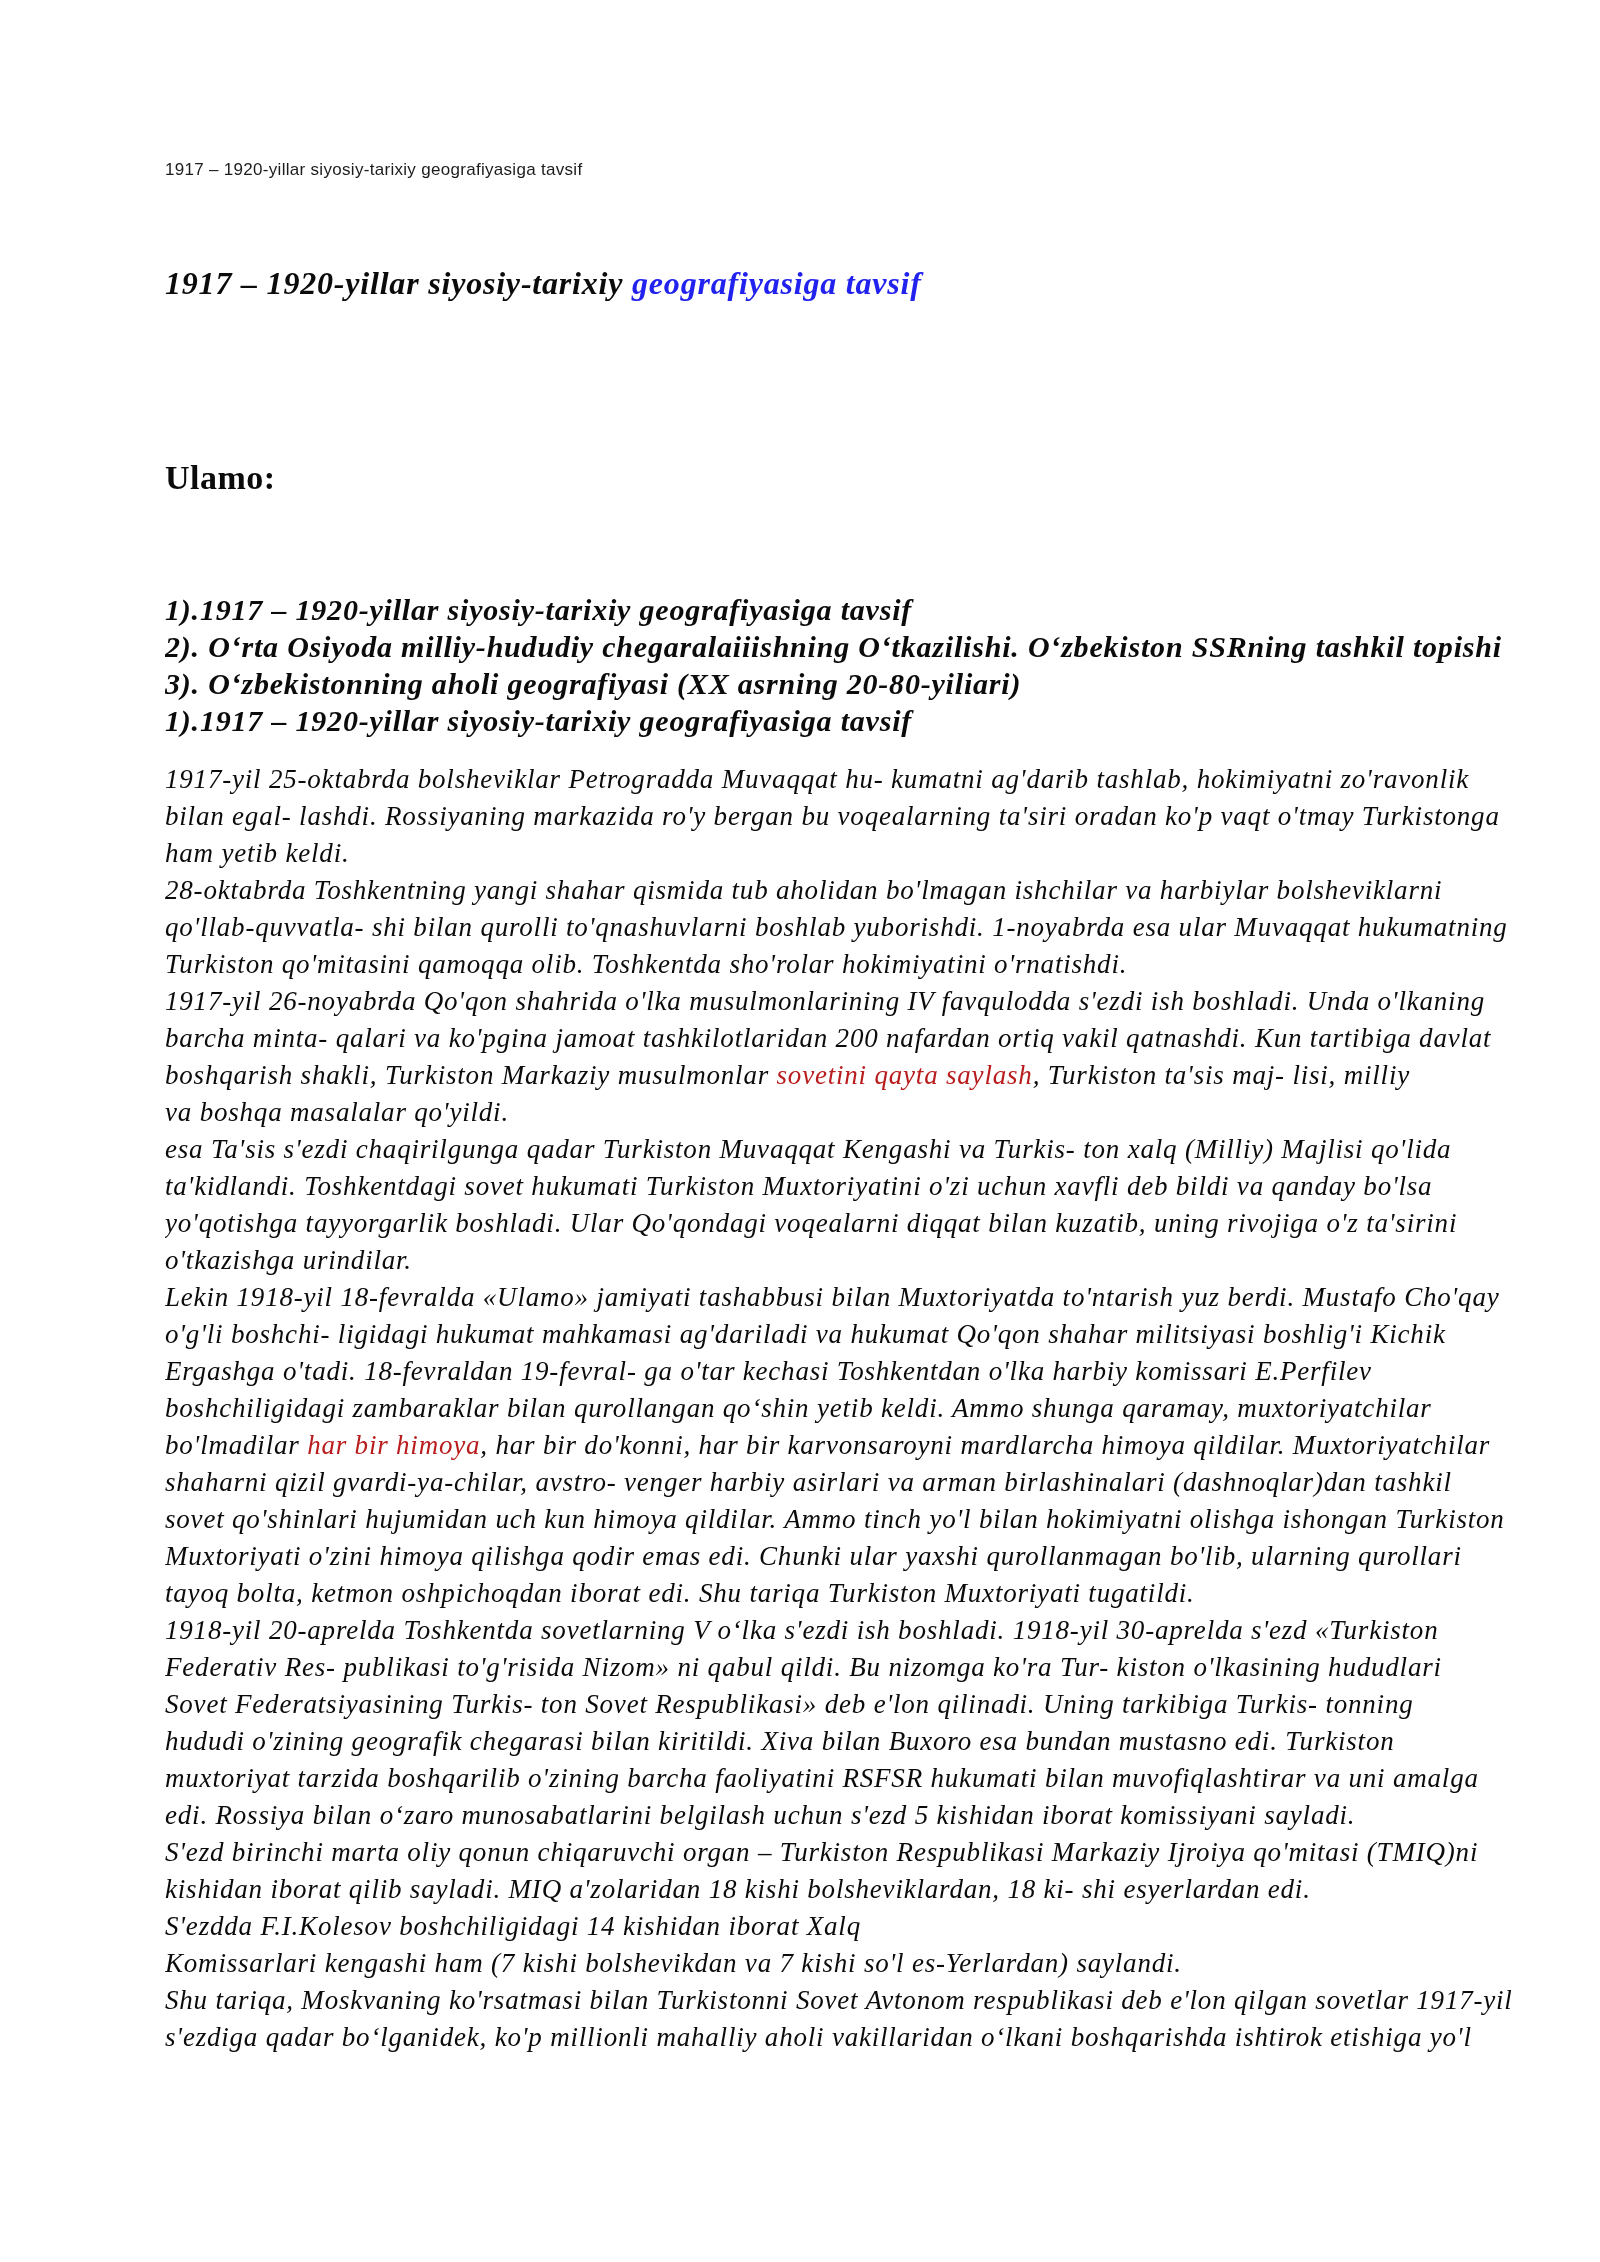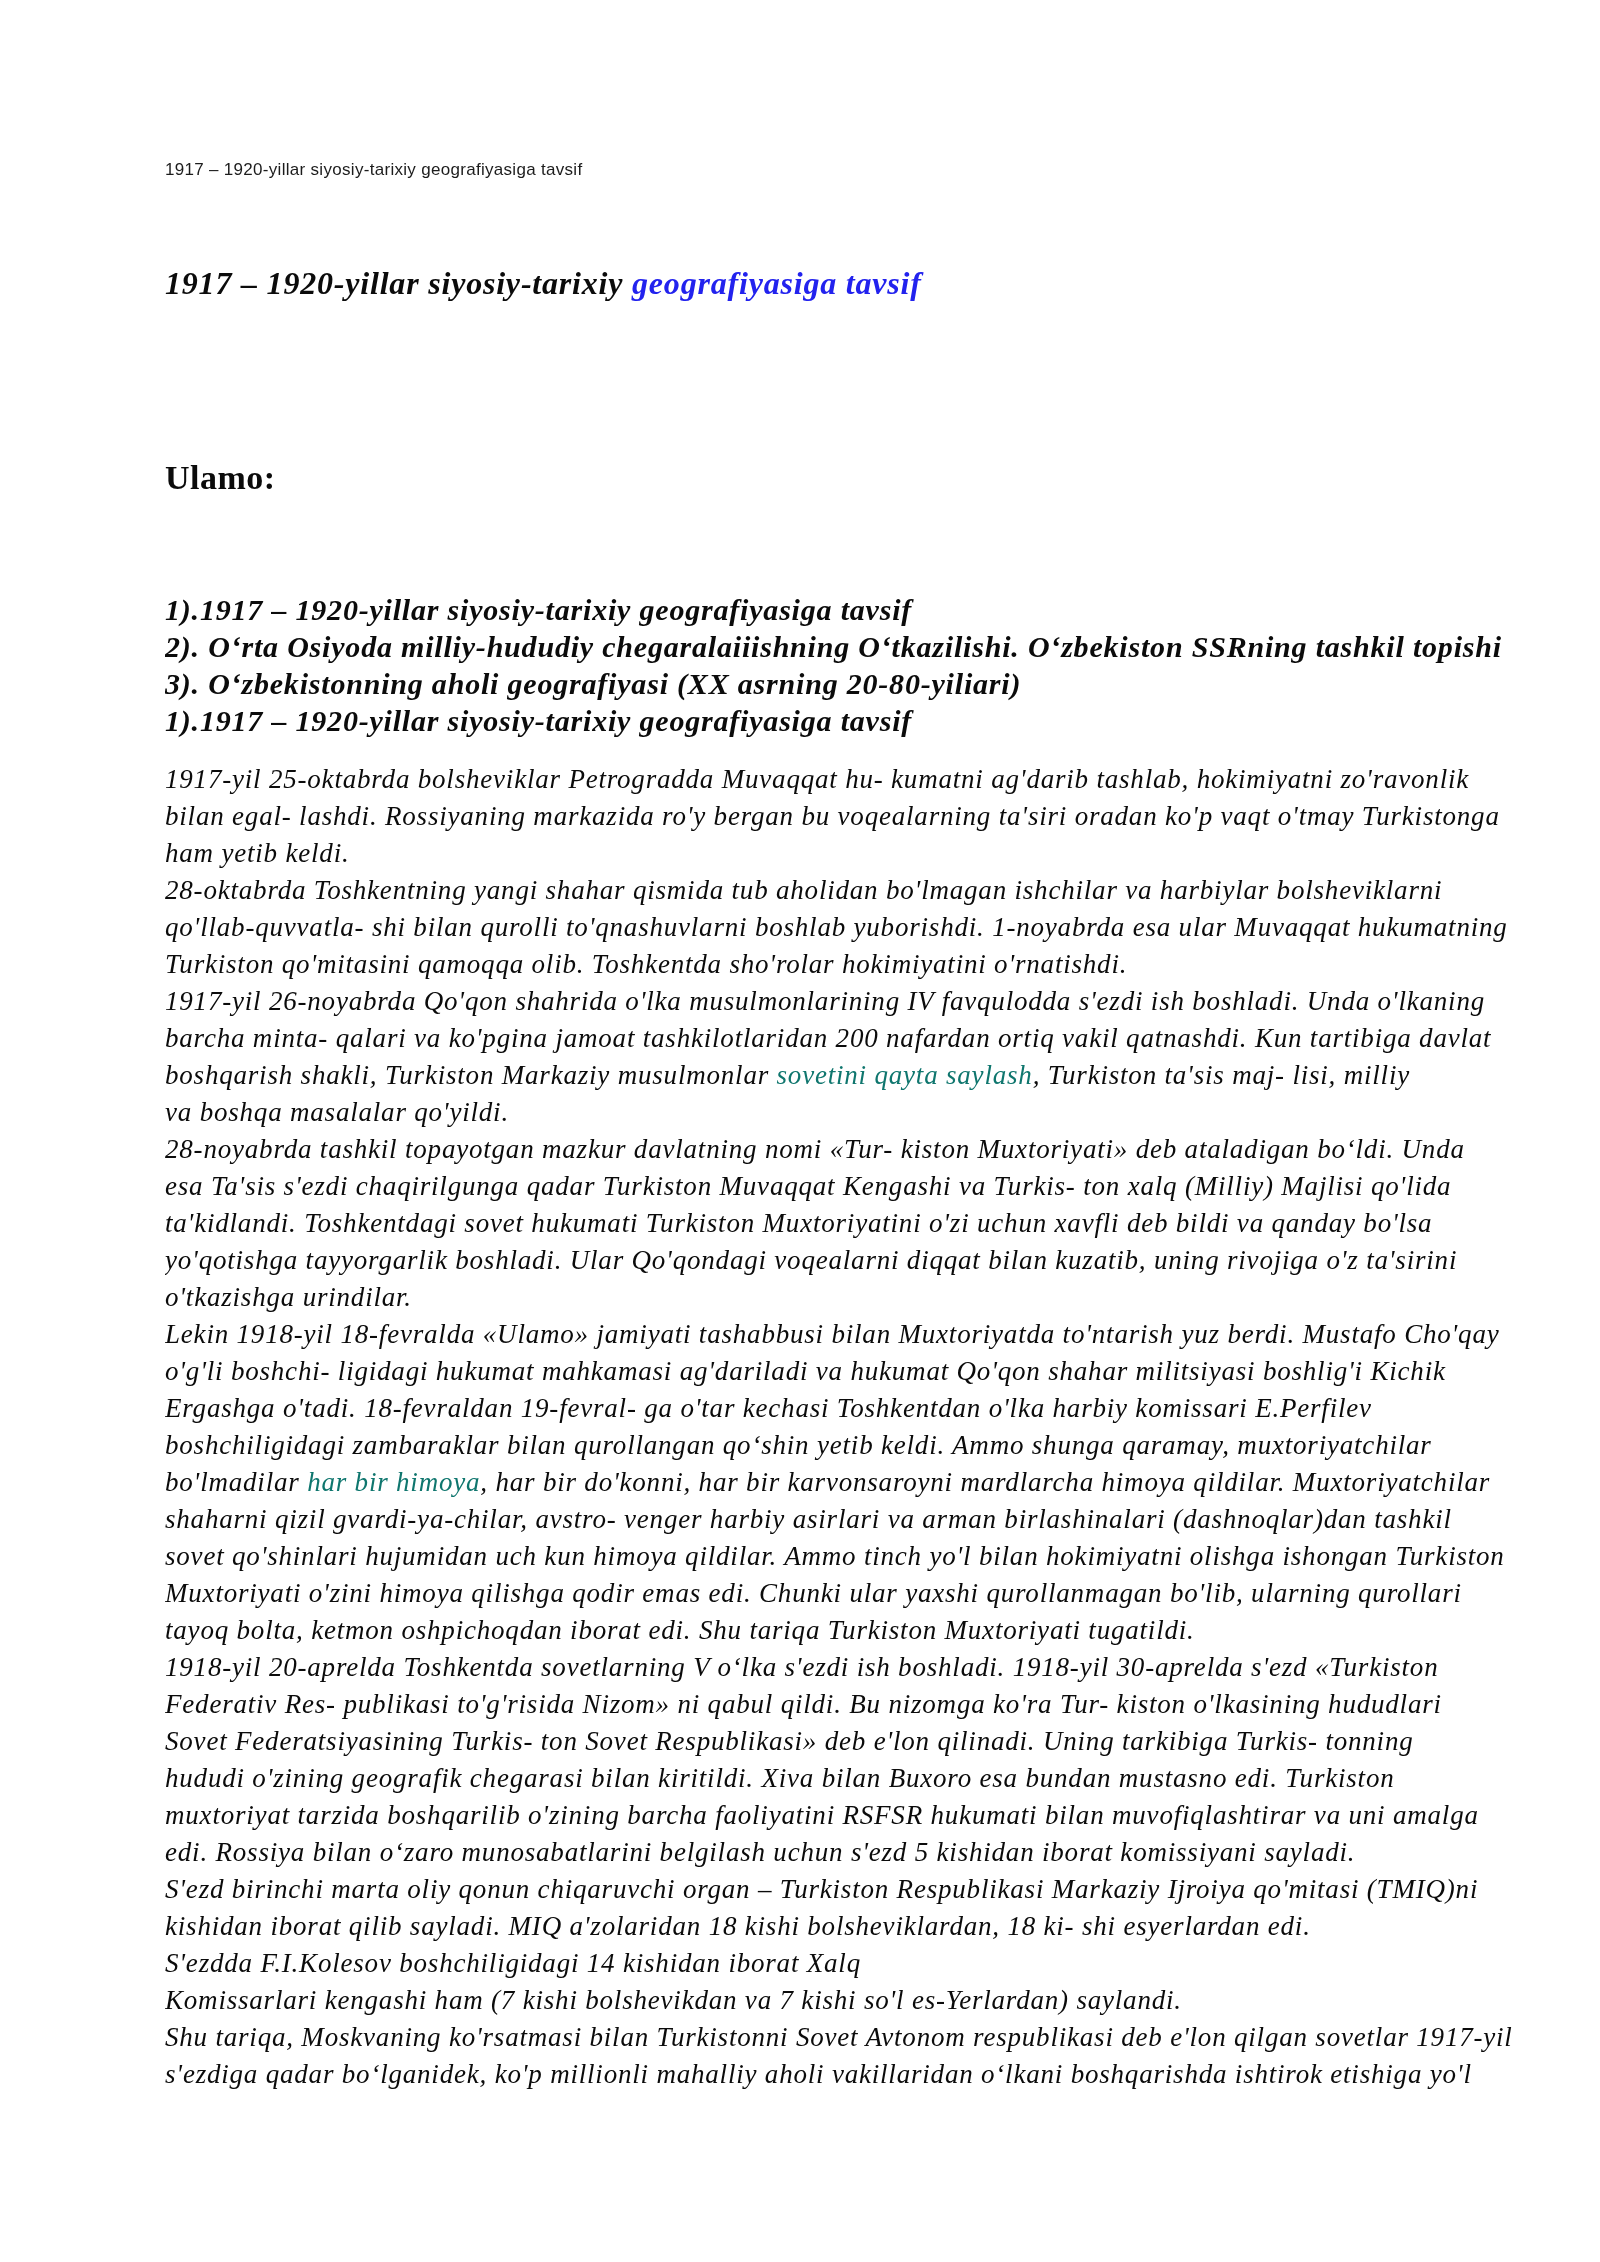--- a/index.html
+++ b/index.html
@@ -34,21 +34,21 @@
     font-size:30px;font-weight:bold;font-style:italic;
     letter-spacing:0.8px;line-height:37px;
   }
   .bodytext{
     position:absolute;left:165px;top:761px;
     width:1435px;overflow:hidden;
     font-size:27px;font-style:italic;
     letter-spacing:0.8px;line-height:37px;
   }
   .line{white-space:nowrap;height:37px;}
-  .blue{color:#0f766e;}
+  .blue{color:#b91c1c;}
 </style>
 </head>
 <body>
 
 <div class="doc-header">1917 – 1920-yillar siyosiy-tarixiy geografiyasiga tavsif</div>
 
 <div class="doc-title">
   <span>1917 – 1920-yillar siyosiy-tarixiy </span><span class="blue">geografiyasiga tavsif</span>
 </div>
 
@@ -65,21 +65,20 @@
     <div class="line"><span>1917-yil 25-oktabrda bolsheviklar Petrogradda Muvaqqat hu- kumatni ag'darib tashlab, hokimiyatni zo'ravonlik</span></div>
     <div class="line"><span>bilan egal- lashdi. Rossiyaning markazida ro'y bergan bu voqealarning ta'siri oradan ko'p vaqt o'tmay Turkistonga</span></div>
     <div class="line"><span>ham yetib keldi.</span></div>
     <div class="line"><span>28-oktabrda Toshkentning yangi shahar qismida tub aholidan bo'lmagan ishchilar va harbiylar bolsheviklarni</span></div>
     <div class="line"><span>qo'llab-quvvatla- shi bilan qurolli to'qnashuvlarni boshlab yuborishdi. 1-noyabrda esa ular Muvaqqat hukumatning</span></div>
     <div class="line"><span>Turkiston qo'mitasini qamoqqa olib. Toshkentda sho'rolar hokimiyatini o'rnatishdi.</span></div>
     <div class="line"><span>1917-yil 26-noyabrda Qo'qon shahrida o'lka musulmonlarining IV favqulodda s'ezdi ish boshladi. Unda o'lkaning</span></div>
     <div class="line"><span>barcha minta- qalari va ko'pgina jamoat tashkilotlaridan 200 nafardan ortiq vakil qatnashdi. Kun tartibiga davlat</span></div>
     <div class="line"><span>boshqarish shakli, Turkiston Markaziy musulmonlar </span><span class="blue">sovetini qayta saylash</span><span>, Turkiston ta'sis maj- lisi, milliy</span></div>
     <div class="line"><span>va boshqa masalalar qo'yildi.</span></div>
-    <div class="line"><span>28-noyabrda tashkil topayotgan mazkur davlatning nomi «Tur- kiston Muxtoriyati» deb ataladigan bo‘ldi. Unda</span></div>
     <div class="line"><span>esa Ta'sis s'ezdi chaqirilgunga qadar Turkiston Muvaqqat Kengashi va Turkis- ton xalq (Milliy) Majlisi qo'lida</span></div>
     <div class="line"><span>ta'kidlandi. Toshkentdagi sovet hukumati Turkiston Muxtoriyatini o'zi uchun xavfli deb bildi va qanday bo'lsa</span></div>
     <div class="line"><span>yo'qotishga tayyorgarlik boshladi. Ular Qo'qondagi voqealarni diqqat bilan kuzatib, uning rivojiga o'z ta'sirini</span></div>
     <div class="line"><span>o'tkazishga urindilar.</span></div>
     <div class="line"><span>Lekin 1918-yil 18-fevralda «Ulamo» jamiyati tashabbusi bilan Muxtoriyatda to'ntarish yuz berdi. Mustafo Cho'qay</span></div>
     <div class="line"><span>o'g'li boshchi- ligidagi hukumat mahkamasi ag'dariladi va hukumat Qo'qon shahar militsiyasi boshlig'i Kichik</span></div>
     <div class="line"><span>Ergashga o'tadi. 18-fevraldan 19-fevral- ga o'tar kechasi Toshkentdan o'lka harbiy komissari E.Perfilev</span></div>
     <div class="line"><span>boshchiligidagi zambaraklar bilan qurollangan qo‘shin yetib keldi. Ammo shunga qaramay, muxtoriyatchilar</span></div>
     <div class="line"><span>bo'lmadilar </span><span class="blue">har bir himoya</span><span>, har bir do'konni, har bir karvonsaroyni mardlarcha himoya qildilar. Muxtoriyatchilar</span></div>
     <div class="line"><span>shaharni qizil gvardi-ya-chilar, avstro- venger harbiy asirlari va arman birlashinalari (dashnoqlar)dan tashkil</span></div>

